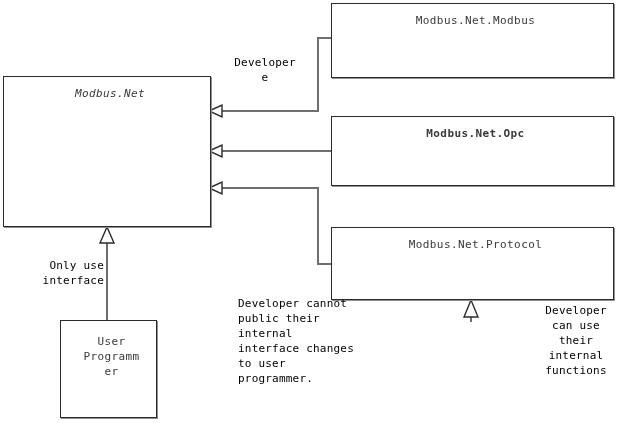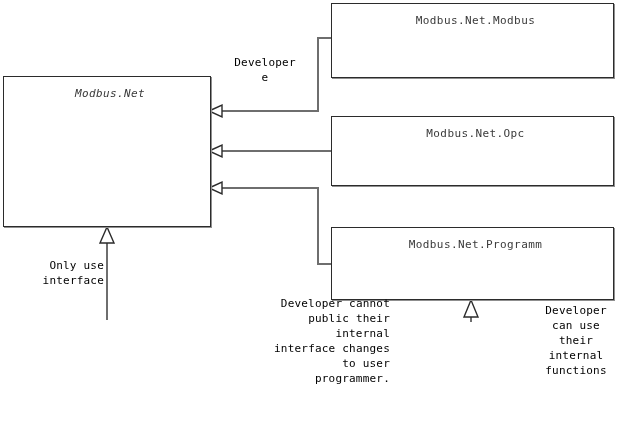--- a/index.html
+++ b/index.html
@@ -61,21 +61,21 @@
   #lbl-only-use {
     left: 8px;
     top: 258px;
     width: 96px;
     text-align: right;
   }
   #lbl-cannot-public {
     left: 238px;
     top: 296px;
     width: 152px;
-    text-align: right;
+    text-align: left;
   }
   #lbl-can-use {
     left: 530px;
     top: 303px;
     width: 92px;
     text-align: center;
   }
 </style>
 </head>
 <body>
@@ -111,28 +111,33 @@
   </svg>
 
   <div class="node pkg" id="node-core" style="left:3px; top:76px; width:208px; height:151px;font-style:italic;">
     <div class="node-title">Modbus.Net</div>
   </div>
 
   <div class="node pkg" id="node-modbus" style="left:331px; top:3px; width:283px; height:75px;">
     <div class="node-title">Modbus.Net.Modbus</div>
   </div>
 
-  <div class="node pkg" id="node-opc" style="left:331px; top:116px; width:283px; height:70px;">
+  <div class="node pkg" id="node-opc" style="left:331px; top:116px; width:283px; height:70px;font-weight:bold;">
     <div class="node-title">Modbus.Net.Opc</div>
   </div>
 
   <div class="node pkg" id="node-siemens" style="left:331px; top:227px; width:283px; height:73px;">
-    <div class="node-title">Modbus.Net.Programm</div>
+    <div class="node-title">Modbus.Net.Protocol</div>
   </div>
 
+  <div class="node actor" id="node-user-programmer" style="left:60px; top:320px; width:97px; height:98px;">
+    <div class="node-title">User
+Programm
+er</div>
+  </div>
 
 
   <div class="label" id="lbl-instantiate">Developer
 e</div>
 
   <div class="label" id="lbl-only-use">Only use
 interface</div>
 
   <div class="label" id="lbl-cannot-public">Developer cannot
 public their

